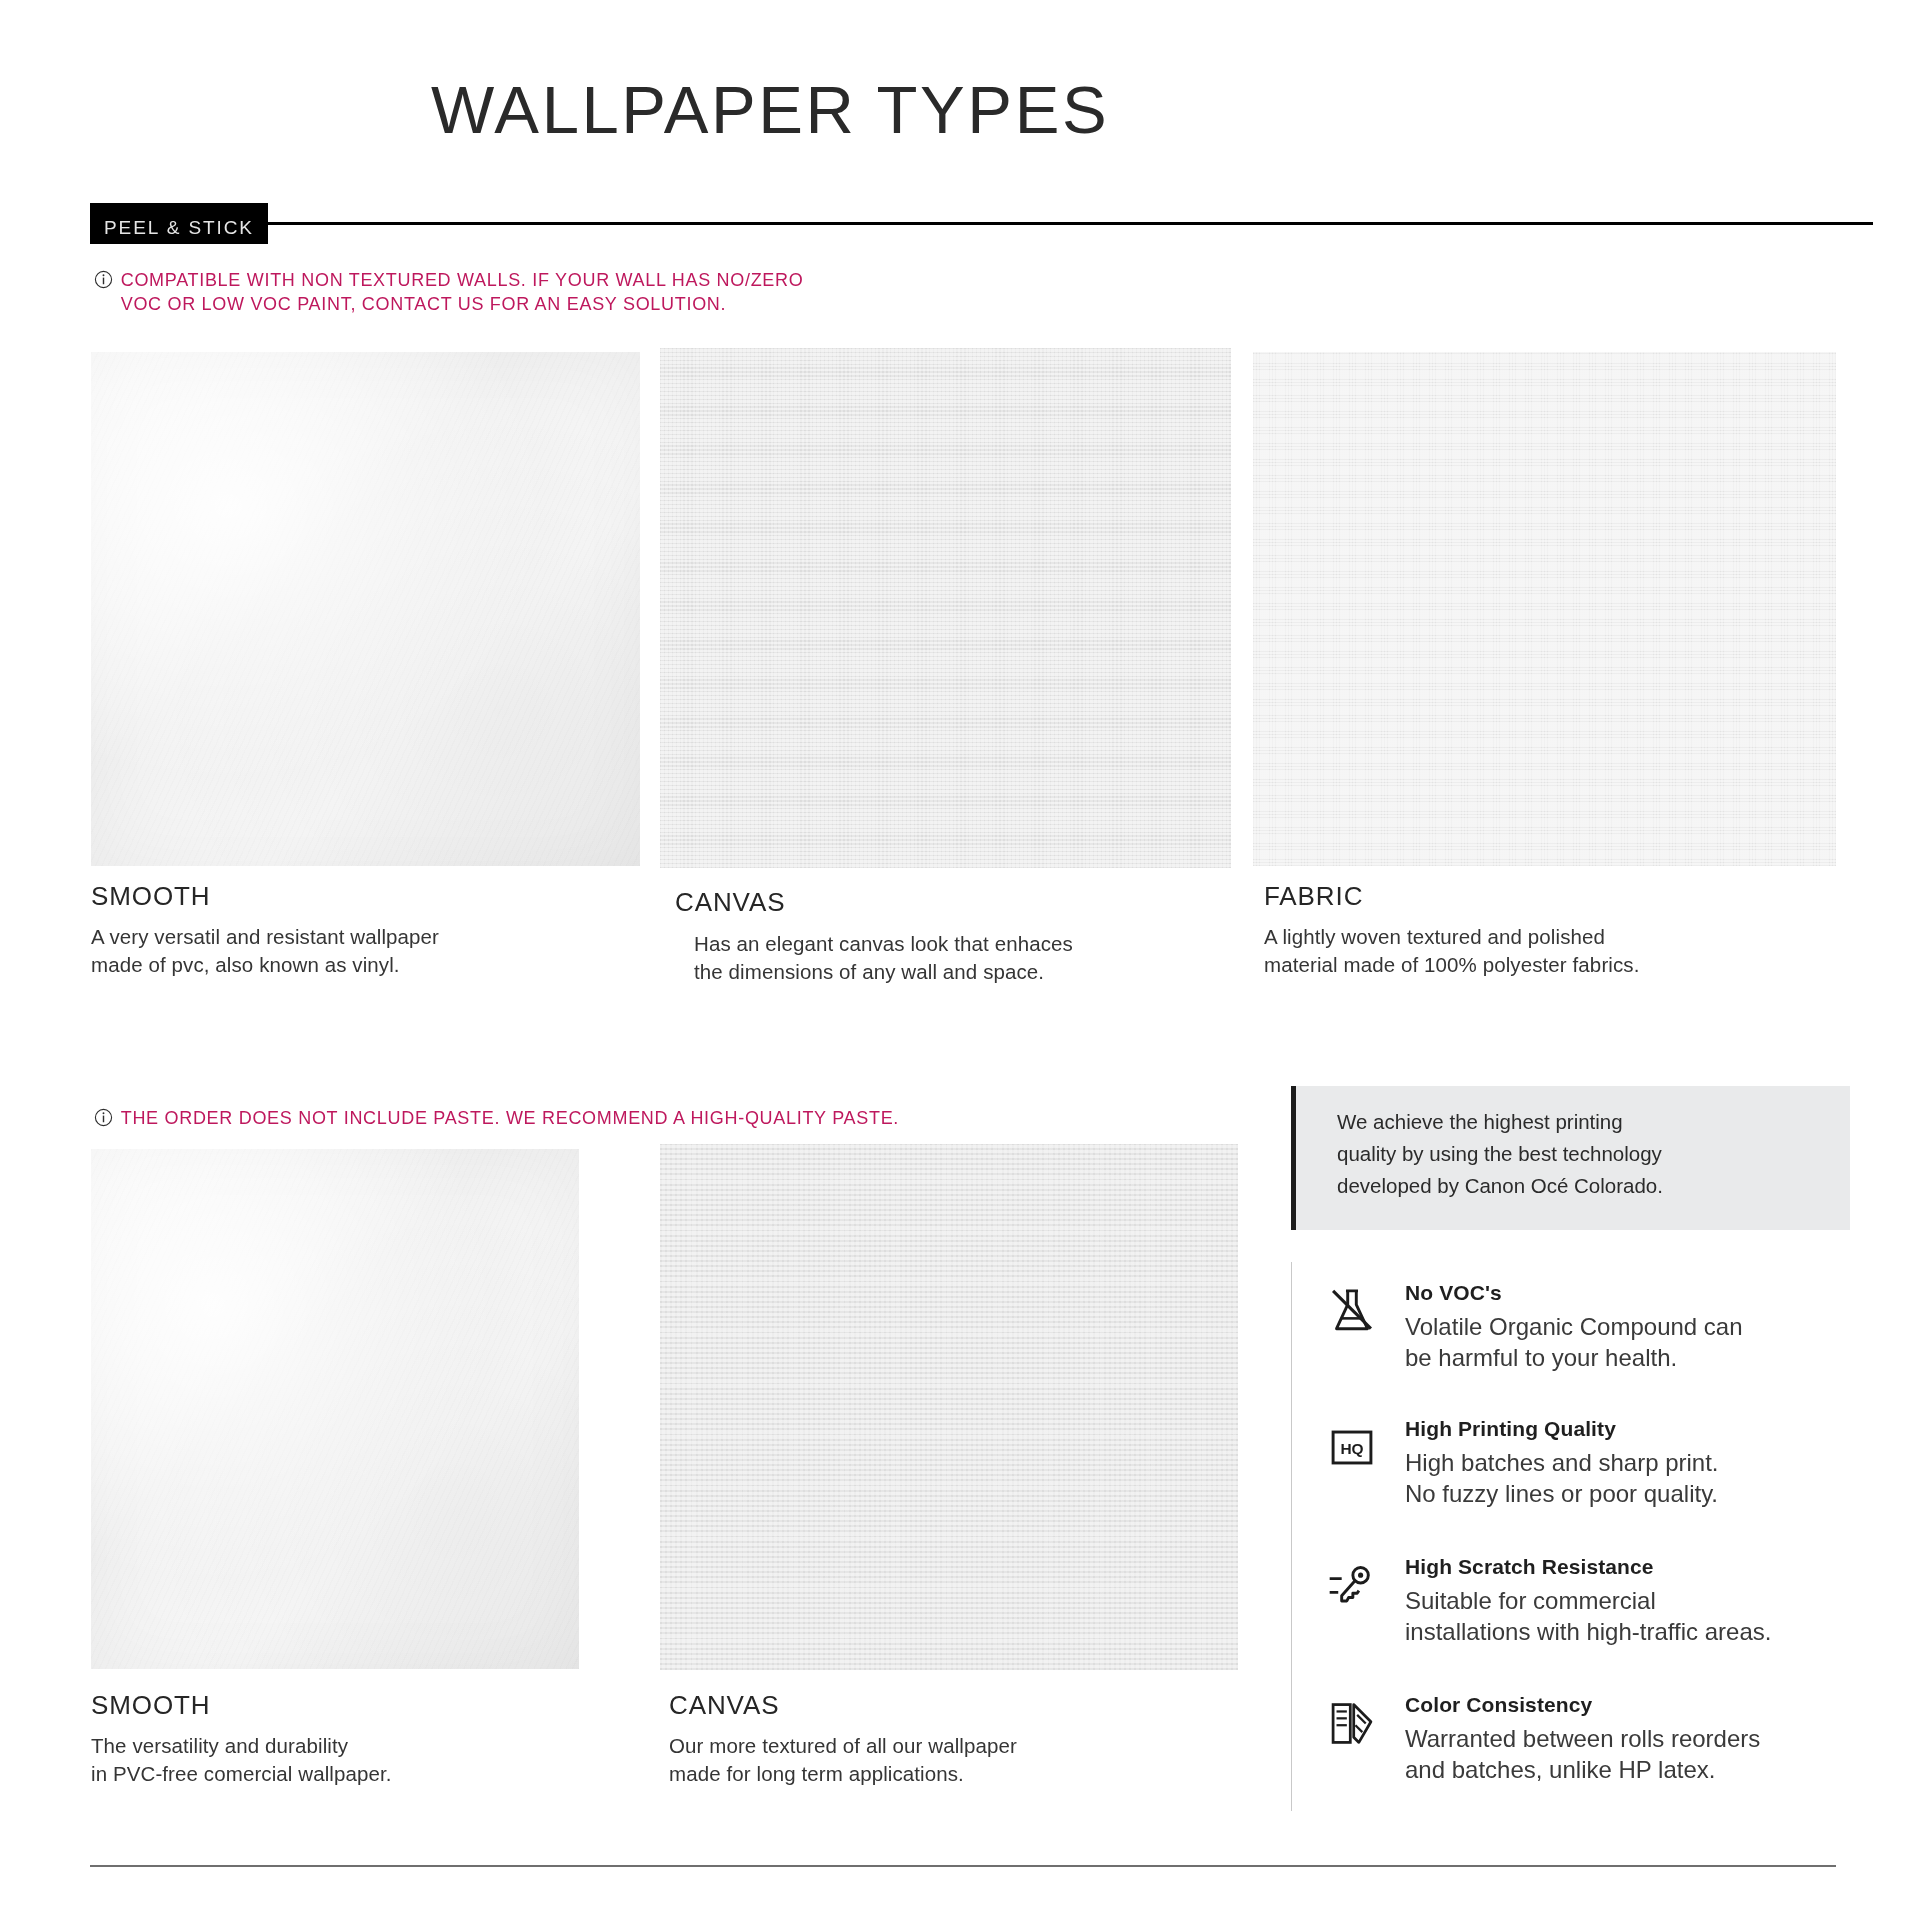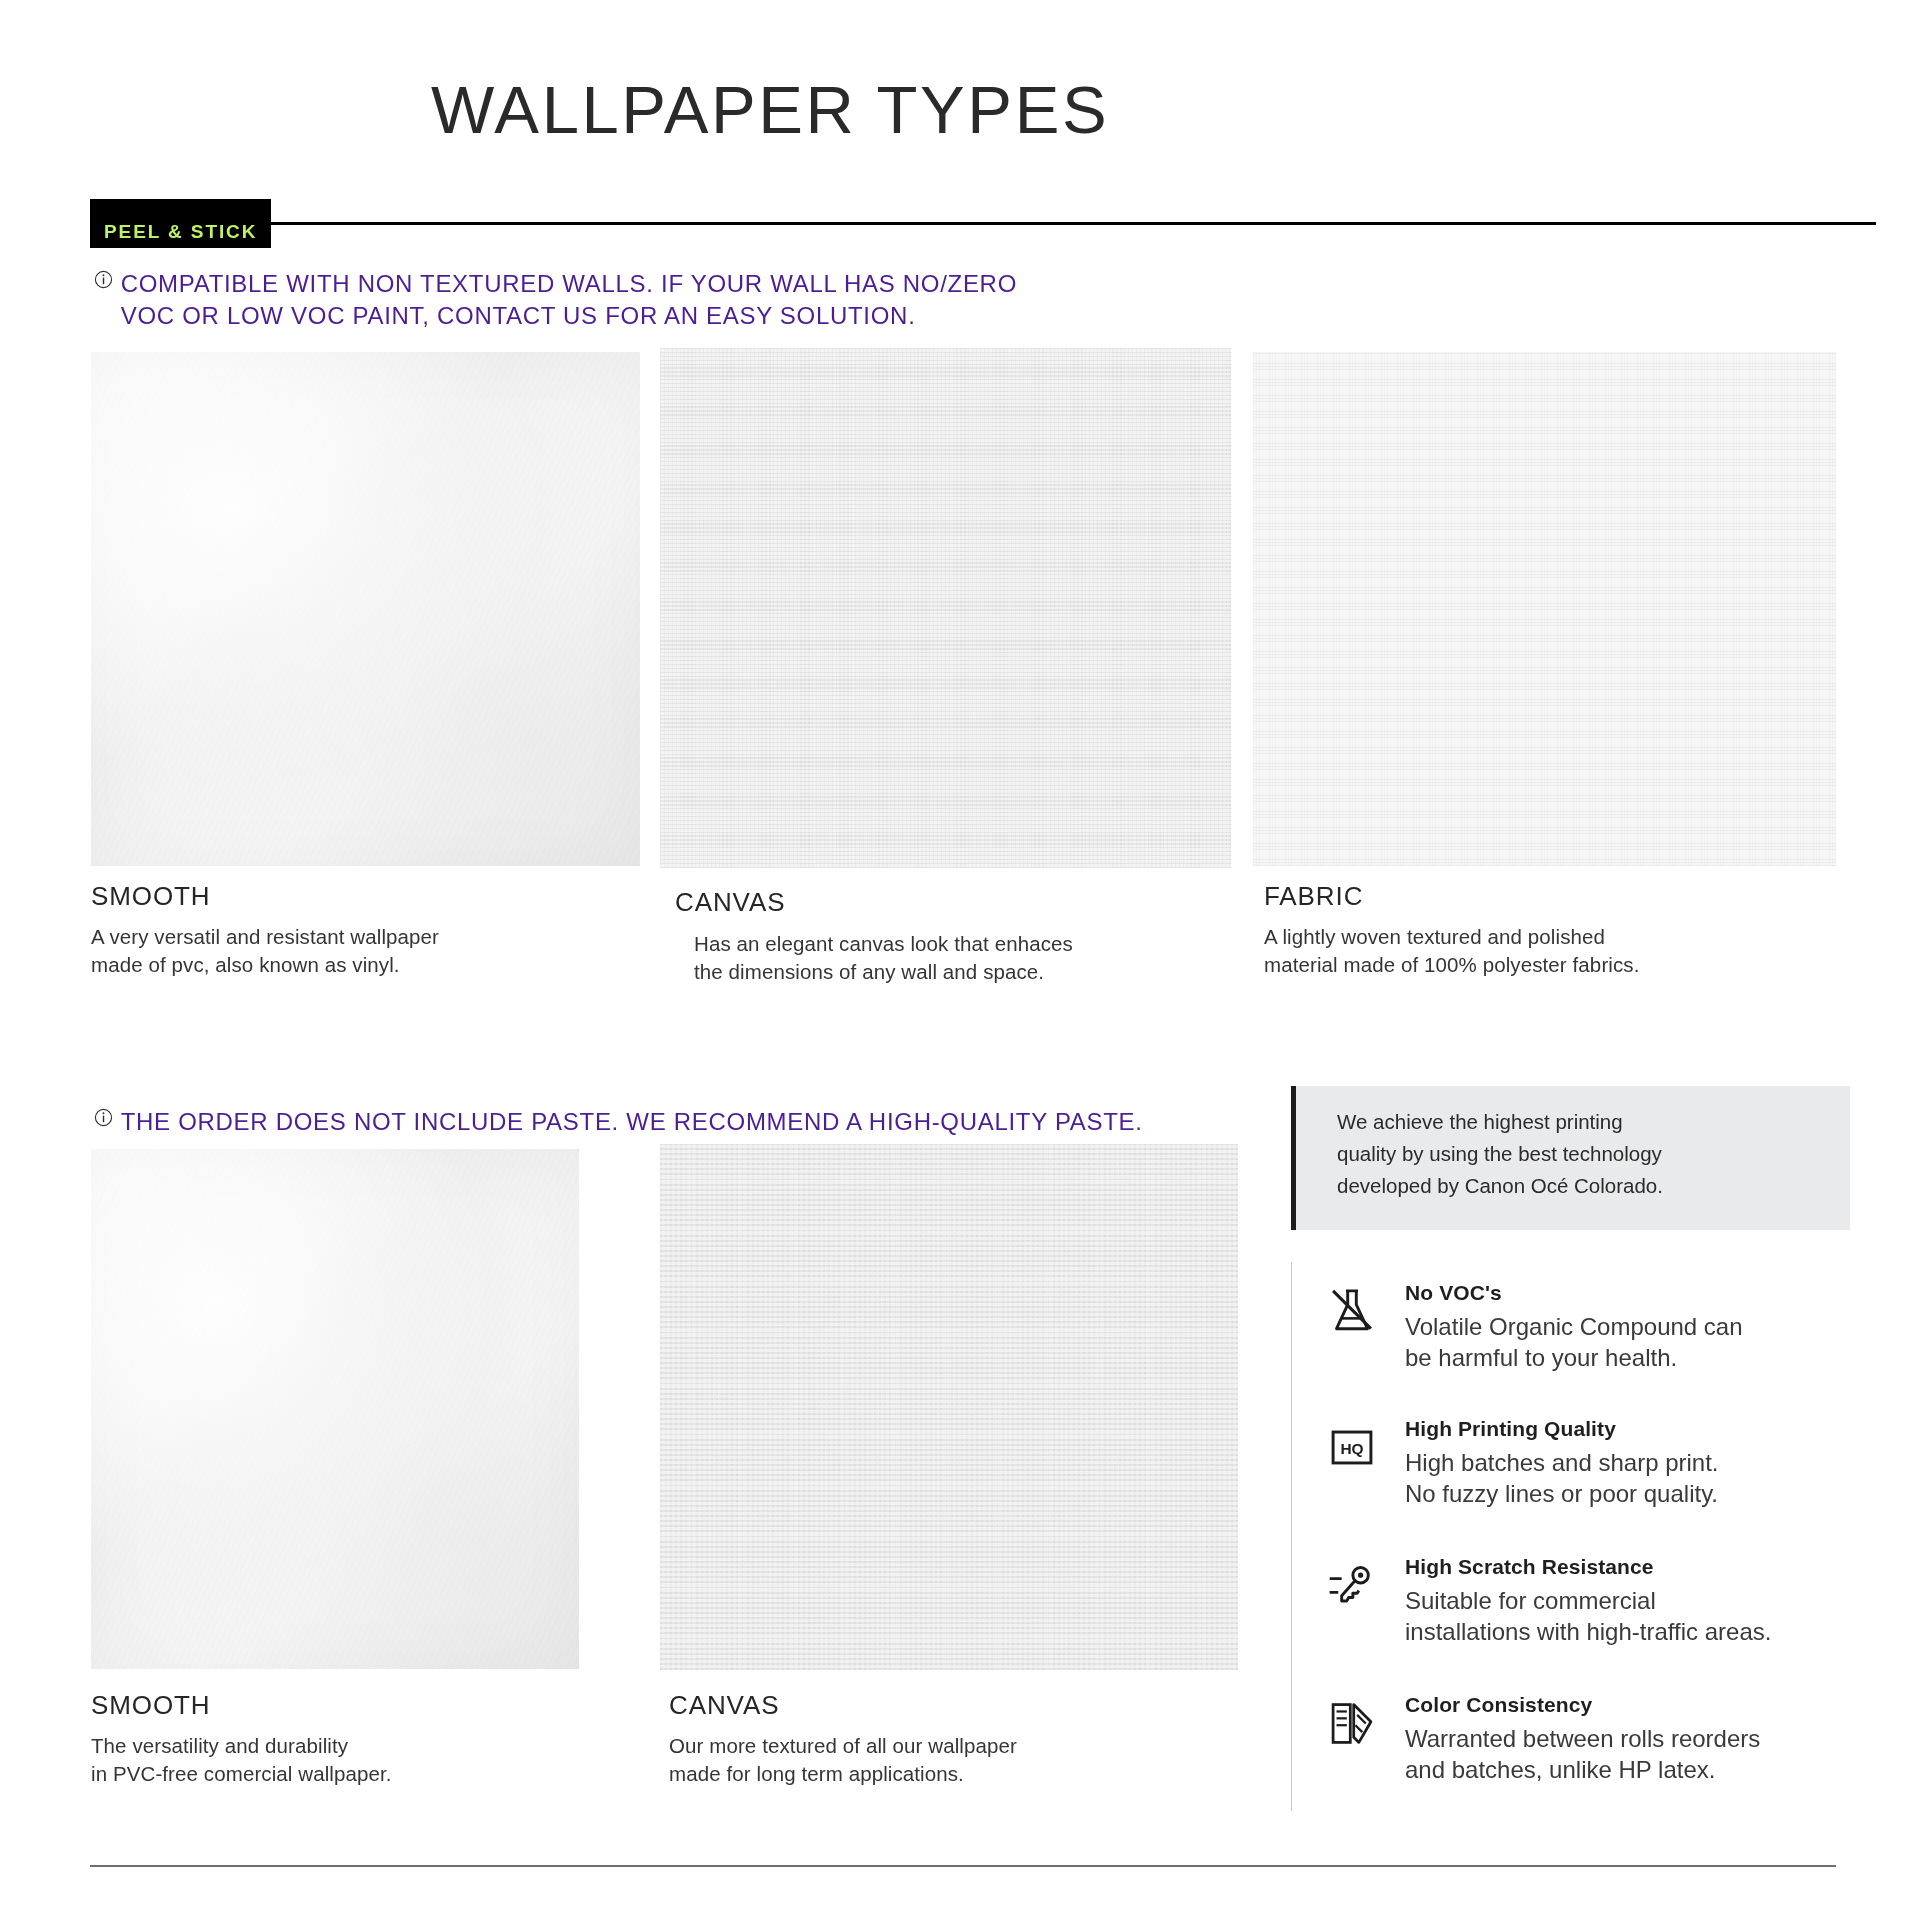--- a/index.html
+++ b/index.html
@@ -37,40 +37,40 @@
   
   .section-head {
     position: absolute;
     left: 90px;
     height: 33px;
     display: flex;
     align-items: center;
   }
   .section-tag {
     background: #000000;
-    color: #bef264;
+    color: #e5e5e5;
     font-size: 19px;
     letter-spacing: 1.9px;
-    font-weight: 700;
-    padding: 23px 14px 7px 14px;
+    font-weight: 400;
+    padding: 15px 14px 7px 14px;
     line-height: 1;
     white-space: nowrap;
   }
   .section-rule {
     height: 3.2px;
     background: #000000;
     flex: 0 0 auto;
   }
 
   
   .note {
     position: absolute;
-    font-size: 24px;
+    font-size: 18px;
     letter-spacing: 0.7px;
-    color: #4c1d95;
+    color: #be185d;
     line-height: 1.35;
     display: flex;
     align-items: flex-start;
   }
   .note .info-ico {
     width: 19px;
     height: 19px;
     flex: 0 0 auto;
     margin-right: 7.7px;
     margin-top: 1.9px;

